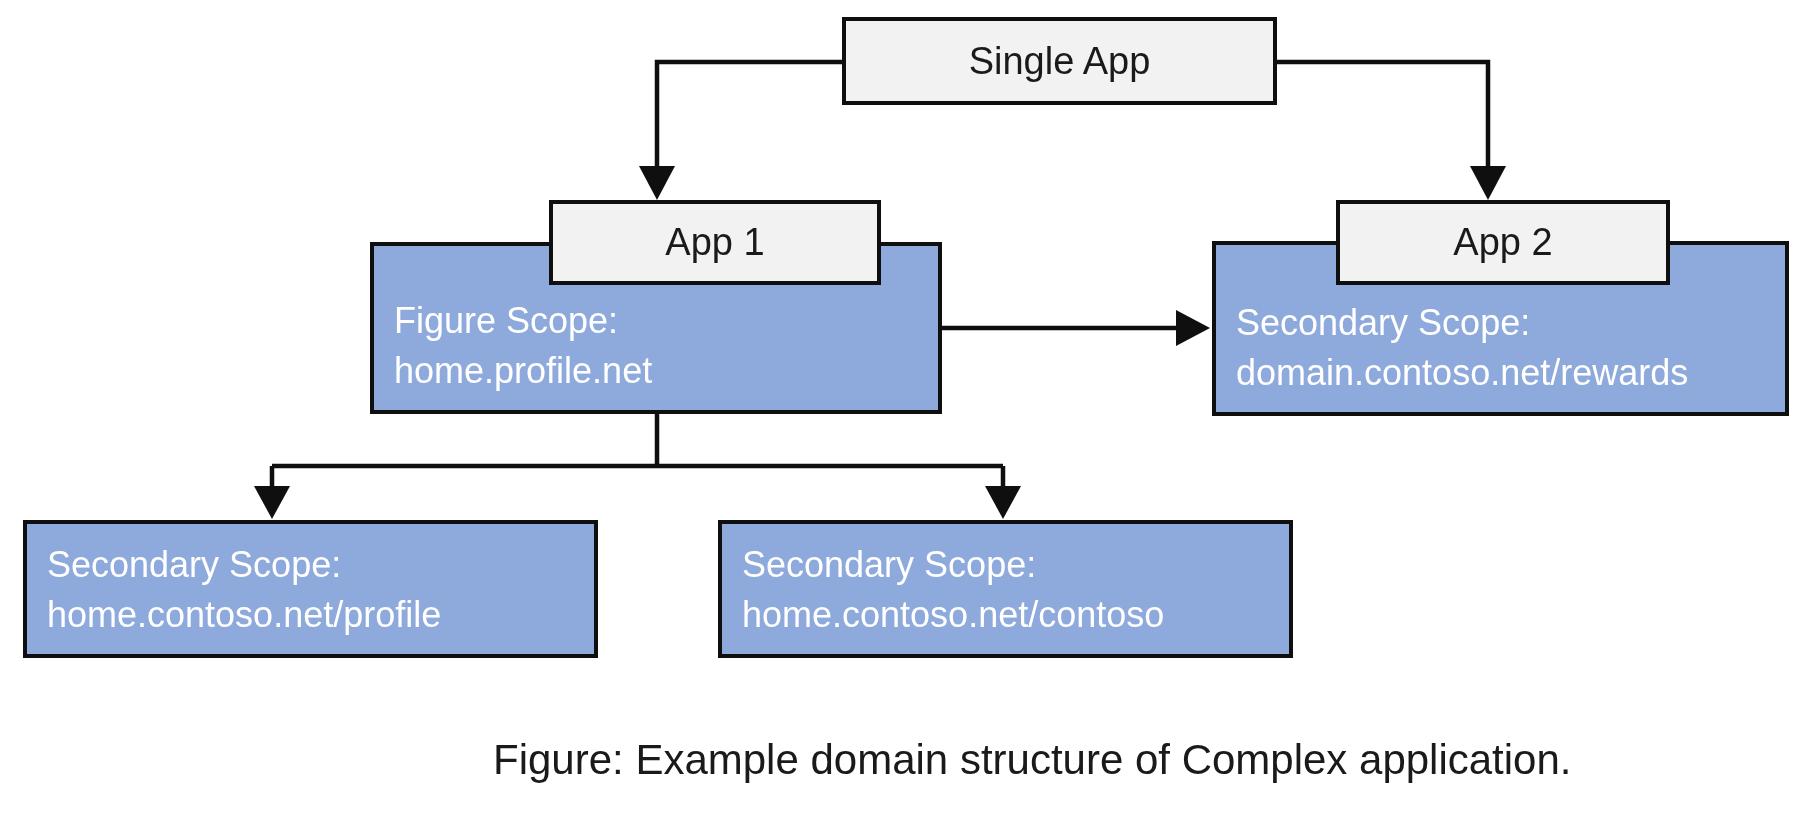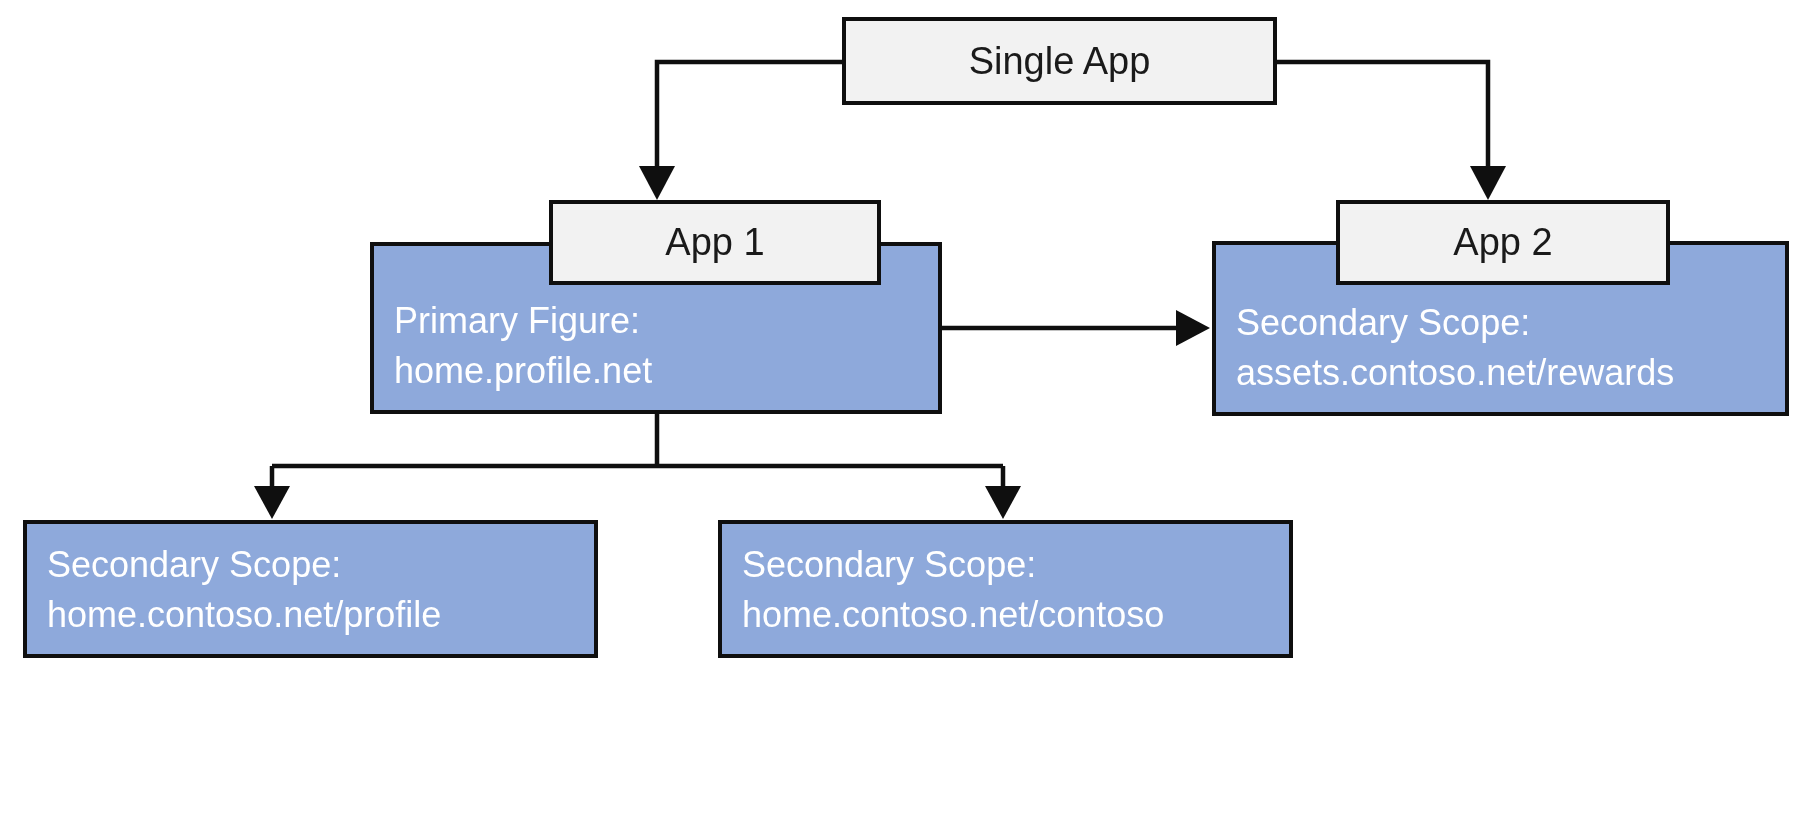--- a/index.html
+++ b/index.html
@@ -100,45 +100,46 @@
       <polygon points="1003,519 985,486 1021,486"></polygon>
     </g>
   </svg>
 
   <div class="box box-gray" id="single-app">
     <span>Single App</span>
   </div>
 
   <div class="box box-blue" id="app1-scope">
     <span class="scope-text">
-      <span class="scope-line">Primary Figure:</span>
+      <span class="scope-line">Figure Scope:</span>
       <span class="scope-line">home.profile.net</span>
     </span>
   </div>
   <div class="box box-gray" id="app1-label">
     <span>App 1</span>
   </div>
 
   <div class="box box-blue" id="app2-scope">
     <span class="scope-text">
       <span class="scope-line">Secondary Scope:</span>
-      <span class="scope-line">assets.contoso.net/rewards</span>
+      <span class="scope-line">domain.contoso.net/rewards</span>
     </span>
   </div>
   <div class="box box-gray" id="app2-label">
     <span>App 2</span>
   </div>
 
   <div class="box box-blue" id="scope-profile">
     <span class="scope-text">
       <span class="scope-line">Secondary Scope:</span>
       <span class="scope-line">home.contoso.net/profile</span>
     </span>
   </div>
   <div class="box box-blue" id="scope-rewards">
     <span class="scope-text">
       <span class="scope-line">Secondary Scope:</span>
       <span class="scope-line">home.contoso.net/contoso</span>
     </span>
   </div>
 
+  <div class="caption">Figure: Example domain structure of Complex application.</div>
 
 </div>
 
 </body></html>

